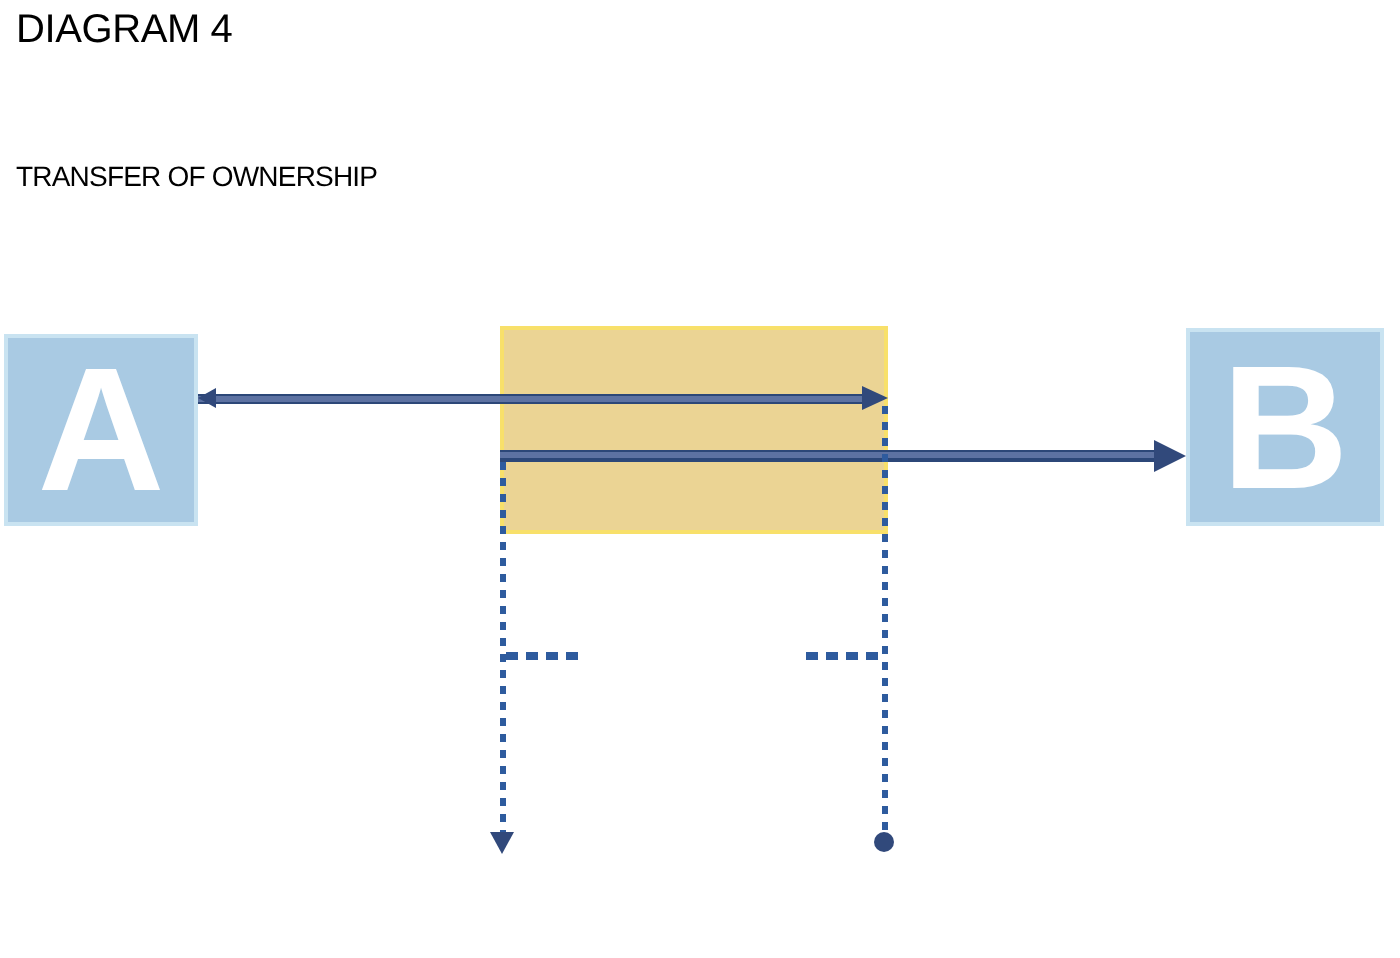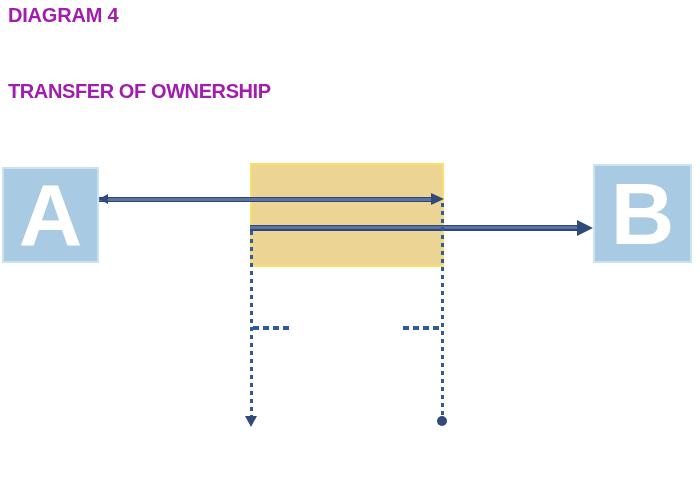--- a/index.html
+++ b/index.html
@@ -8,26 +8,26 @@
   .canvas {
     position: relative;
     width: 700px;
     height: 479px;
     background: #ffffff;
     overflow: hidden;
   }
 
   .heading {
     position: absolute;
-    color: #a21caf;
-    font-weight: bold;
+    color: #000000;
+    font-weight: normal;
     white-space: nowrap;
   }
   .title    { left: 8px; top: 4px;  font-size: 20px; letter-spacing: -0.2px; }
-  .subtitle { left: 8px; top: 80px; font-size: 20px; letter-spacing: -0.4px; }
+  .subtitle { left: 8px; top: 80px; font-size: 14px; letter-spacing: -0.4px; }
 
   .node {
     position: absolute;
     background: #A9CAE3;
     border: 2px solid #C9E3F1;
     display: flex;
     align-items: center;
     justify-content: center;
     color: #FFFFFF;
     font-weight: bold;

